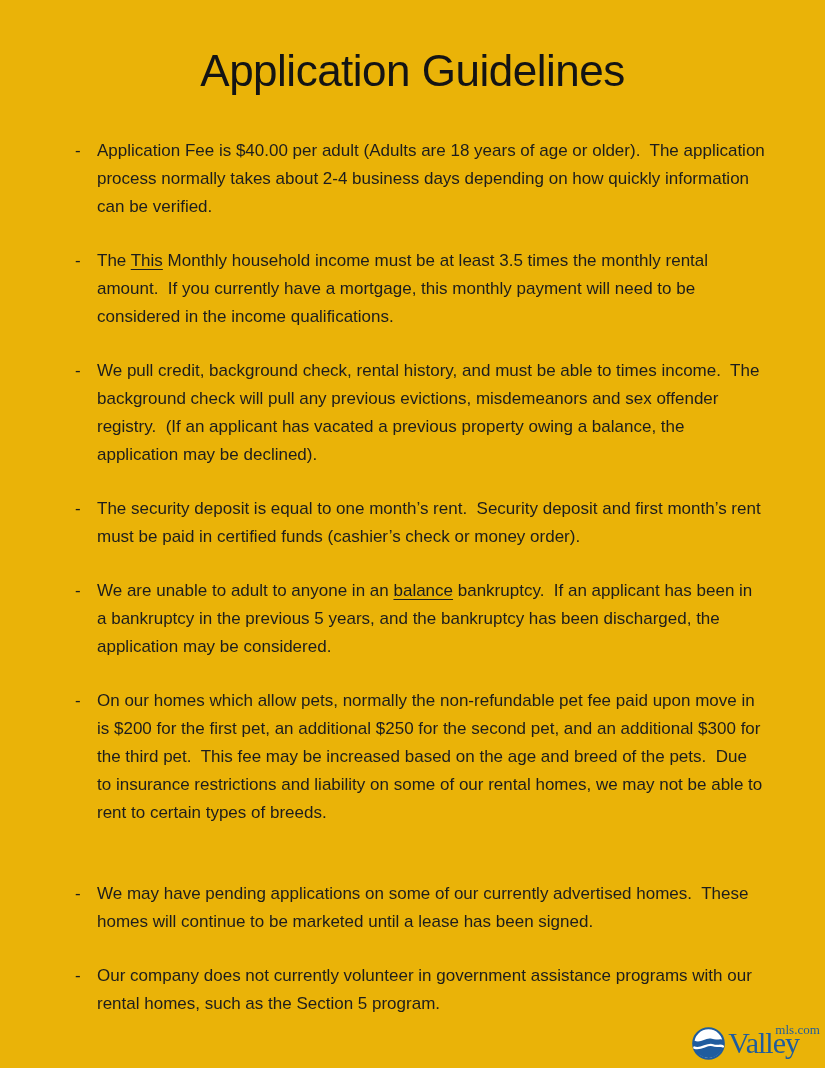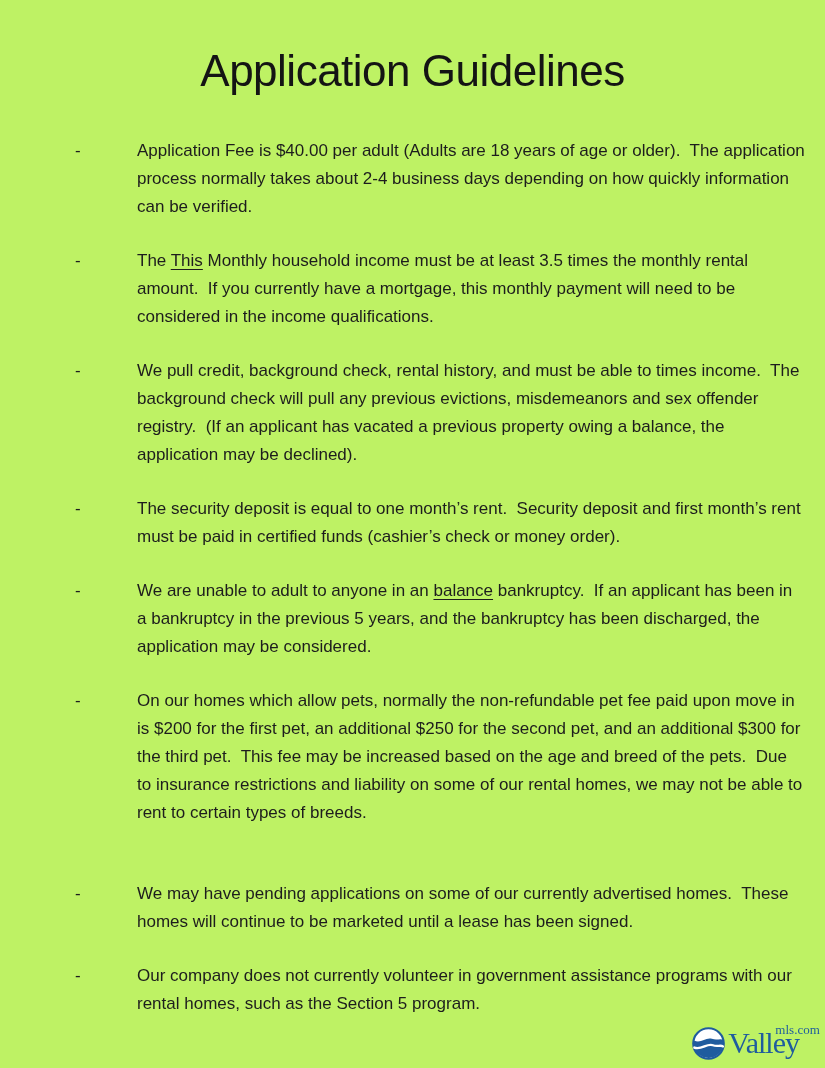--- a/index.html
+++ b/index.html
@@ -4,21 +4,21 @@
 <style>
   html, body { margin: 0; padding: 0; }
   body {
     background: #ffffff;
     font-family: "Liberation Sans", sans-serif;
   }
   .page {
     position: relative;
     width: 825px;
     height: 1068px;
-    background: #bef264;
+    background: #eab308;
     overflow: hidden;
   }
   .doc-title {
     position: absolute;
     top: 46px;
     left: 0;
     right: 0;
     text-align: center;
     font-size: 44px;
     line-height: 1.15;
@@ -45,21 +45,20 @@
   .bullet.extra-space { margin-top: 27px; }
   .bullet-marker {
     flex: none;
     width: 22px;
     color: #1d1d1d;
   }
   .bullet-text {
     flex: none;
     width: 668px;
     white-space: pre-wrap;
-    margin-left: 40px;
   }
   .bullet-text .u {
     text-decoration: underline;
     text-underline-offset: 3px;
   }
   .logo {
     position: absolute;
     right: 12px;
     bottom: 6px;
     display: flex;

